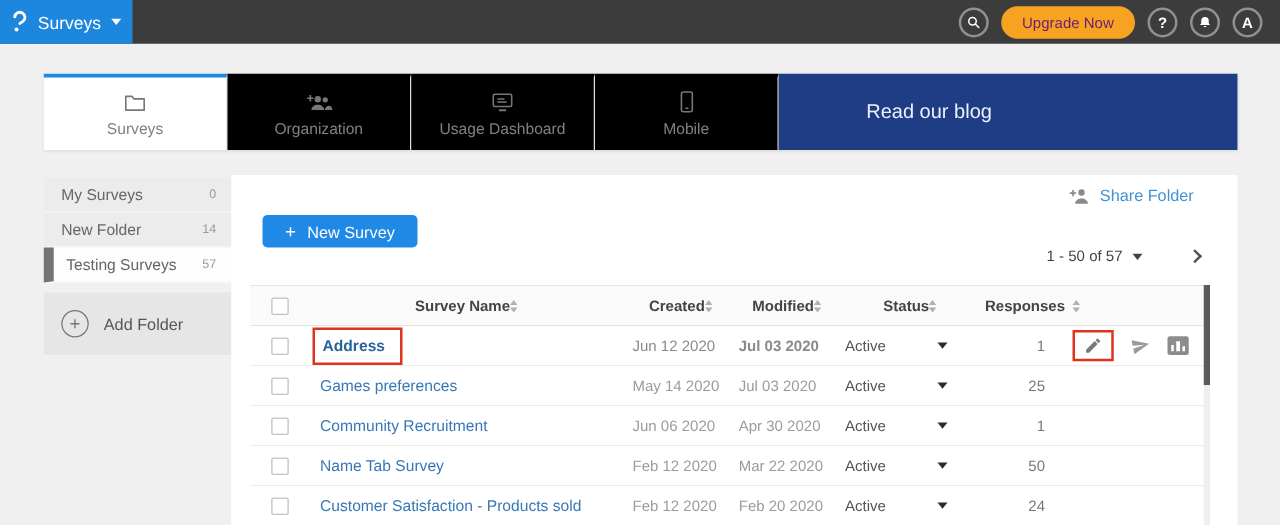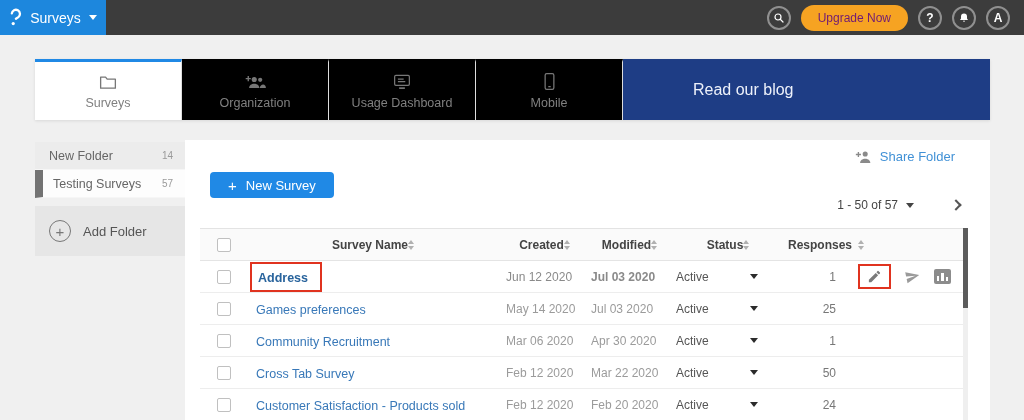--- a/index.html
+++ b/index.html
@@ -195,20 +195,24 @@
     </span>
     <span class="tab-label">Mobile</span>
   </div>
   <div class="banner">
     <span class="banner-title">Read our blog</span>
   </div>
 </div>
 
 <div class="sidebar">
   <div class="side-item">
+    <span class="f-label">My Surveys</span>
+    <span class="f-count">0</span>
+  </div>
+  <div class="side-item">
     <span class="f-label">New Folder</span>
     <span class="f-count">14</span>
   </div>
   <div class="side-item active">
     <span class="f-label">Testing Surveys</span>
     <span class="f-count">57</span>
   </div>
   <div class="add-folder">
     <span class="plus-circle">+</span>
     <span class="af-label">Add Folder</span>
@@ -334,35 +338,35 @@
       </div>
       <div class="cell-resp">25</div>
       <div class="cell-actions"></div>
     </div>
 
     <div class="tr">
       <div class="cell-cb">
           <span class="cb"></span>
         </div>
       <div class="cell-name" style="padding-left:8px;"><a class="name-link">Community Recruitment</a></div>
-      <div class="cell-date">Mar 06 2020</div>
+      <div class="cell-date">Jun 06 2020</div>
       <div class="cell-date">Apr 30 2020</div>
       <div class="cell-status">
         <span class="st-label">Active</span>
         <span class="st-caret"></span>
       </div>
       <div class="cell-resp">1</div>
       <div class="cell-actions"></div>
     </div>
 
     <div class="tr">
       <div class="cell-cb">
           <span class="cb"></span>
         </div>
-      <div class="cell-name" style="padding-left:8px;"><a class="name-link">Cross Tab Survey</a></div>
+      <div class="cell-name" style="padding-left:8px;"><a class="name-link">Name Tab Survey</a></div>
       <div class="cell-date">Feb 12 2020</div>
       <div class="cell-date">Mar 22 2020</div>
       <div class="cell-status">
         <span class="st-label">Active</span>
         <span class="st-caret"></span>
       </div>
       <div class="cell-resp">50</div>
       <div class="cell-actions"></div>
     </div>
 

